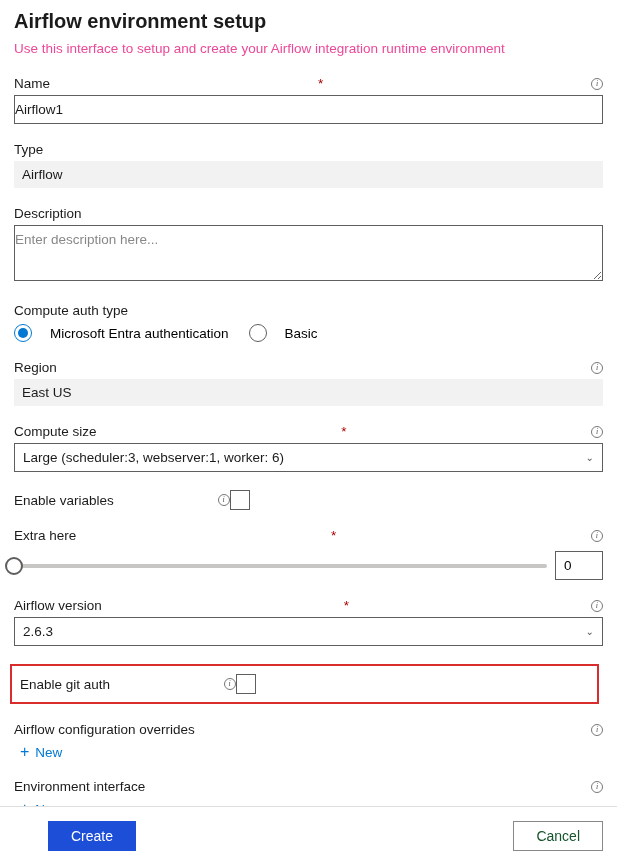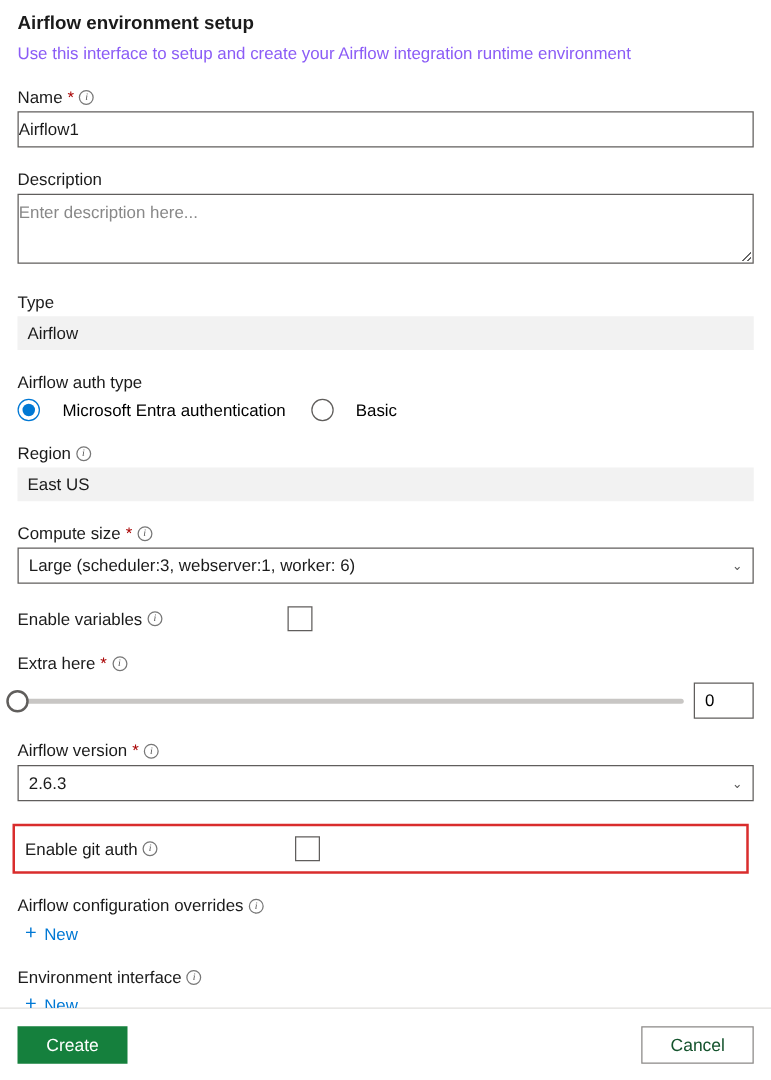--- a/index.html
+++ b/index.html
@@ -1,24 +1,24 @@
 <!DOCTYPE html>
 <html><head>
   <meta charset="utf-8">
   <style>
     * { box-sizing: border-box; margin: 0; padding: 0; font-family: "Segoe UI", -apple-system, sans-serif; }
     body { width: 617px; height: 864px; overflow: hidden; position: relative; background: #fff; }
     .scroll-area { height: 806px; overflow-y: scroll; padding: 10px 14px 20px 14px; }
     .scroll-area::-webkit-scrollbar { width: 16px; }
     .scroll-area::-webkit-scrollbar-track { background: #f0f0f0; }
     .scroll-area::-webkit-scrollbar-thumb { background: #c1c1c1; border: 4px solid #f0f0f0; border-radius: 8px; }
-    h1 { font-size: 15px; font-weight: 600; color: #1b1b1b; margin-bottom: 8px; }
-    .subtitle { font-size: 13.5px; color: #8b5cf6; margin-bottom: 20px; }
+    h1 { font-size: 20px; font-weight: 600; color: #1b1b1b; margin-bottom: 8px; }
+    .subtitle { font-size: 13.5px; color: #ec4899; margin-bottom: 20px; }
     .field { margin-bottom: 18px; }
-    .field-label { font-size: 13.5px; color: #1b1b1b; display: flex; align-items: center; gap: 4px; margin-bottom: 4px; }
+    .field-label { font-size: 13.5px; color: #1b1b1b; display: flex; align-items: center; gap: 4px; margin-bottom: 4px; justify-content: space-between; }
     .required { color: #a80000; }
     .info-icon { width: 12px; height: 12px; border: 1px solid #777; border-radius: 50%; display: inline-flex; align-items: center; justify-content: center; font-size: 8px; color: #555; font-style: italic; font-family: serif; cursor: default; line-height: 1; }
     .text-input { width: 100%; padding: 6px 0; border: 1px solid #605e5c; font-size: 13.5px; color: #1b1b1b; background: #fff; }
     .text-input::placeholder { color: #888; }
     textarea.text-input { height: 56px; resize: both; }
     .readonly-box { width: 100%; padding: 6px 8px; background: #f2f2f2; font-size: 13.5px; color: #1b1b1b; }
     .radio-row { display: flex; gap: 20px; align-items: center; margin-top: 6px; }
     .radio-opt { display: flex; align-items: center; gap: 18px; font-size: 13.5px; cursor: pointer; }
     .radio-outer { width: 18px; height: 18px; border-radius: 50%; border: 1px solid #605e5c; display: flex; align-items: center; justify-content: center; }
     .radio-outer.sel { border-color: #0078d4; }
@@ -31,56 +31,56 @@
     .slider-row { display: flex; align-items: center; gap: 8px; margin-top: 8px; }
     .slider-track { flex: 1; height: 4px; background: #c8c6c4; position: relative; border-radius: 2px; }
     .slider-thumb { width: 18px; height: 18px; border-radius: 50%; border: 2px solid #605e5c; background: #fff; position: absolute; top: 50%; left: 0; transform: translate(-50%, -50%); cursor: pointer; }
     .slider-value { width: 48px; padding: 6px 8px; border: 1px solid #605e5c; font-size: 13.5px; text-align: left; }
     .highlighted { border: 2px solid #d92c2c; padding: 8px; margin-left: -4px; margin-right: -4px; margin-bottom: 18px; }
     .highlighted .checkbox { margin-right: calc(60% - 8px); }
     .new-link { display: flex; align-items: center; gap: 6px; color: #0078d4; font-size: 13.5px; cursor: pointer; margin-top: 6px; padding-left: 6px; }
     .plus { font-size: 16px; font-weight: 300; }
     .footer { position: absolute; left: 0; right: 0; bottom: 0; height: 58px; border-top: 1px solid #e1dfdd; display: flex; align-items: center; justify-content: space-between; padding: 0 14px; background: #fff; }
     .btn { padding: 6px 22px; font-size: 14px; cursor: pointer; border: 1px solid transparent; }
-    .btn-primary { background: #15803d; color: #fff; }
+    .btn-primary { background: #1d4ed8; color: #fff; margin-left: 34px; }
     .btn-secondary { background: #fff; color: #14532d; border-color: #8a8886; }
   </style>
 </head>
 <body>
 
 <div class="scroll-area">
   <h1>Airflow environment setup</h1>
   <div class="subtitle">Use this interface to setup and create your Airflow integration runtime environment</div>
 
   <div class="field">
     <div class="field-label">
       <span>Name</span>
       <span class="required">*</span>
       <span class="info-icon">i</span>
     </div>
     <input class="text-input" value="Airflow1" style="">
   </div>
 
   <div class="field">
     <div class="field-label">
+      <span>Type</span>
+    </div>
+    <div class="readonly-box">Airflow</div>
+  </div>
+
+  <div class="field">
+    <div class="field-label">
       <span>Description</span>
     </div>
     <textarea class="text-input" placeholder="Enter description here..." style=""></textarea>
   </div>
 
   <div class="field">
     <div class="field-label">
-      <span>Type</span>
-    </div>
-    <div class="readonly-box">Airflow</div>
-  </div>
-
-  <div class="field">
-    <div class="field-label">
-      <span>Airflow auth type</span>
+      <span>Compute auth type</span>
     </div>
     <div class="radio-row">
       <label class="radio-opt">
         <span class="radio-outer sel">
             <span class="radio-inner"></span>
           </span>
         <span>Microsoft Entra authentication</span>
       </label>
       <label class="radio-opt">
         <span class="radio-outer"></span>

